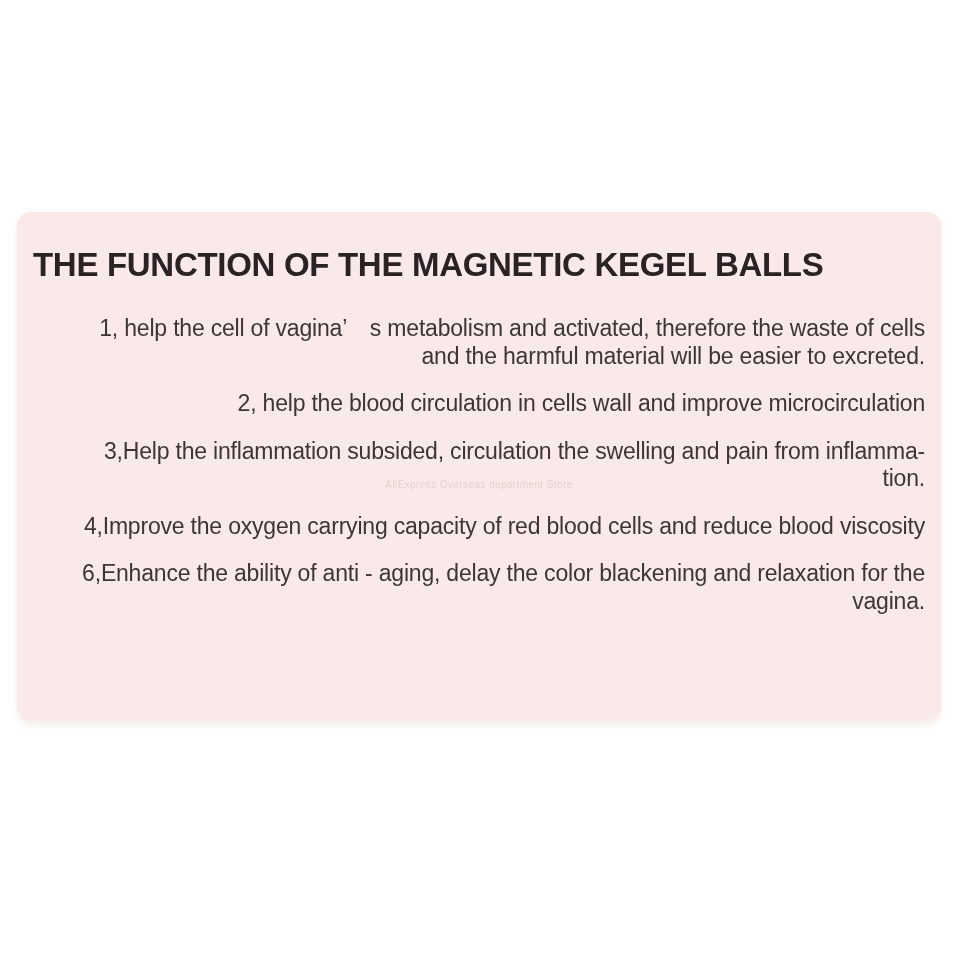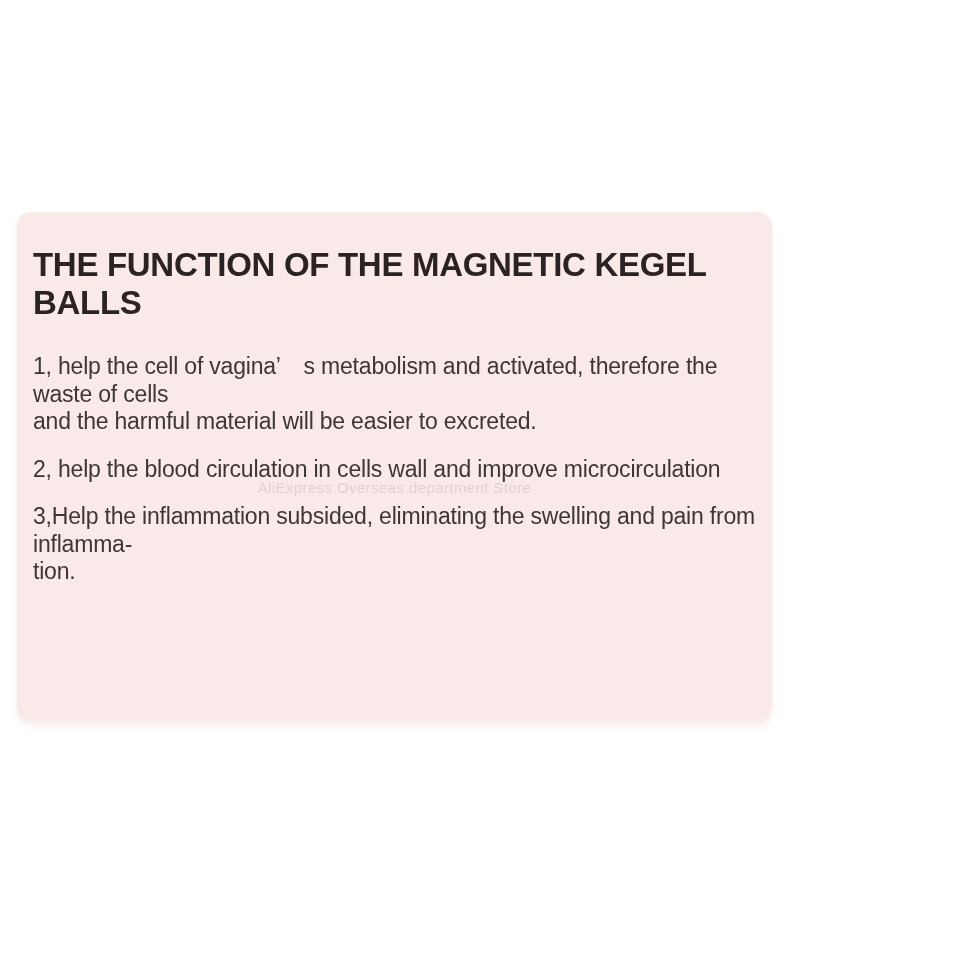--- a/index.html
+++ b/index.html
@@ -11,21 +11,21 @@
     height: 969px;
     position: relative;
     background: var(--page-background, #ffffff);
     font-family: "Liberation Sans", sans-serif;
     overflow: hidden;
   }
   .card {
     position: absolute;
     left: 17px;
     top: 212px;
-    width: 755px;
+    width: 924px;
     height: 508px;
     box-sizing: border-box;
     padding: 34px 16px 0 16px;
     background: var(--card-background, #f9eae9);
     border-radius: 14px;
     box-shadow: 0 5px 7px rgba(238, 221, 219, 0.55);
   }
   .title {
     margin: 0 0 31px 0;
     font-size: 33px;
@@ -35,46 +35,50 @@
     color: var(--title-text, #2b2223);
     font-family: "Liberation Sans", sans-serif;
   }
   .point {
     margin: 0 0 20px 0;
     font-size: 23px;
     line-height: 27.5px;
     letter-spacing: -0.2px;
     color: var(--body-text, #3d3536);
     white-space: pre-line; 
+    text-align: right;
   }
   .watermark {
     position: absolute;
     top: 267px;
     left: 50%;
     transform: translateX(-50%);
-    font-size: 15px;
+    font-size: 10px;
     letter-spacing: 0.4px;
     color: var(--watermark-text, #e3d1cf);
     white-space: nowrap;
     pointer-events: none;
   }
 </style>
 </head>
 <body>
 
 <div class="stage">
   <section class="card">
     <h1 class="title">THE FUNCTION OF THE MAGNETIC KEGEL BALLS</h1>
 
     <p class="point">1, help the cell of vagina’ s metabolism and activated, therefore the waste of cells
 and the harmful material will be easier to excreted.</p>
 
     <p class="point">2, help the blood circulation in cells wall and improve microcirculation</p>
 
-    <p class="point">3,Help the inflammation subsided, eliminating the swelling and pain from inflamma-
+    <p class="point">3,Help the inflammation subsided, circulation the swelling and pain from inflamma-
 tion.</p>
 
+    <p class="point">4,Improve the oxygen carrying capacity of red blood cells and reduce blood viscosity</p>
 
 
+    <p class="point">6,Enhance the ability of anti - aging, delay the color blackening and relaxation for the
+vagina.</p>
 
     <span class="watermark">AliExpress Overseas department Store</span>
   </section>
 </div>
 
 </body></html>

